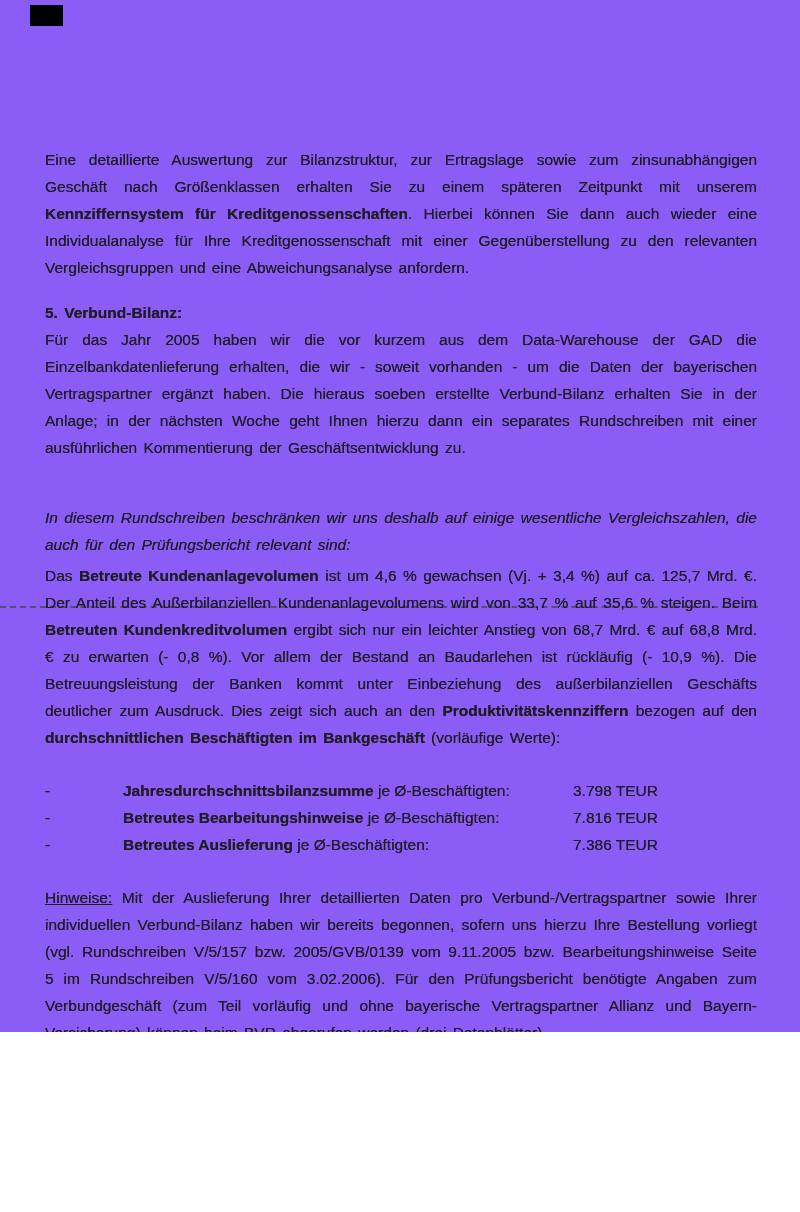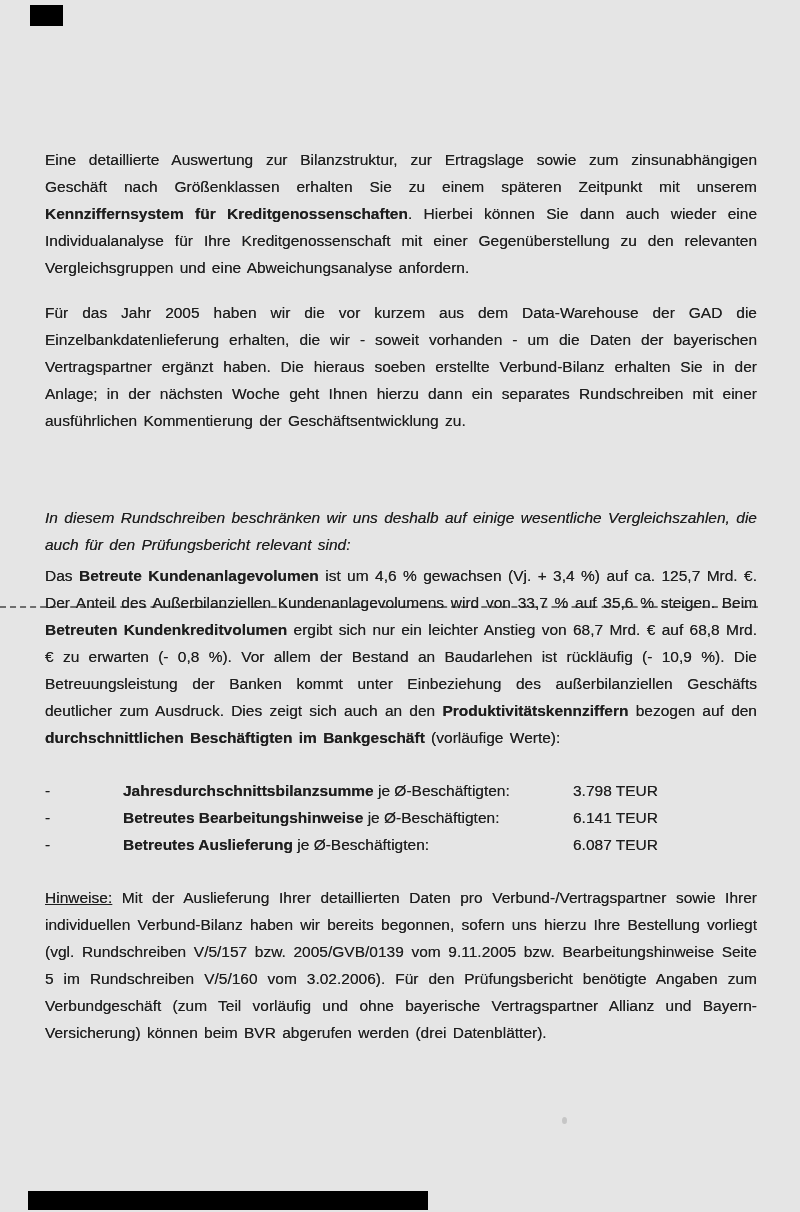--- a/index.html
+++ b/index.html
@@ -1,21 +1,21 @@
 <!DOCTYPE html>
 <html lang="de"><head>
 <meta charset="utf-8">
 <style>
   html, body { margin: 0; padding: 0; }
   body { background: #ffffff; }
   .page {
     position: relative;
     width: 800px;
-    height: 1212px;
-    background: #e5e5e5;
+    height: 1032px;
+    background: #8b5cf6;
     font-family: "Liberation Sans", sans-serif;
     color: #1e1e1e;
     overflow: hidden;
   }
   .para {
     position: absolute;
     width: 712px;
     left: 45px;
     font-size: 15.5px;
     line-height: 27px;
@@ -62,44 +62,45 @@
 </head>
 <body>
 
 <div class="page">
 
   <div class="mark-top-left"></div>
 
   <div class="para" style="top:146px;"><span>Eine detaillierte Auswertung zur Bilanzstruktur, zur Ertragslage sowie zum zinsunabhängigen Geschäft nach Größenklassen erhalten Sie zu einem späteren Zeitpunkt mit unserem </span><span style="font-weight: bold;">Kennziffernsystem für Kreditgenossenschaften</span><span>. Hierbei können Sie dann auch wieder eine Individualanalyse für Ihre Kreditgenossenschaft mit einer Gegenüberstellung zu den relevanten Vergleichsgruppen und eine Abweichungsanalyse anfordern.</span></div>
 
   <div class="para" style="top:299px;">
+    <div class="heading-line">5. Verbund-Bilanz:</div>
     <div>Für das Jahr 2005 haben wir die vor kurzem aus dem Data-Warehouse der GAD die Einzelbankdatenlieferung erhalten, die wir - soweit vorhanden - um die Daten der bayerischen Vertragspartner ergänzt haben. Die hieraus soeben erstellte Verbund-Bilanz erhalten Sie in der Anlage; in der nächsten Woche geht Ihnen hierzu dann ein separates Rundschreiben mit einer ausführlichen Kommentierung der Geschäftsentwicklung zu.</div>
   </div>
 
   <div class="para" style="top:504px;font-style:italic;">In diesem Rundschreiben beschränken wir uns deshalb auf einige wesentliche Vergleichszahlen, die auch für den Prüfungsbericht relevant sind:</div>
 
   <div class="fold-line"></div>
 
   <div class="para" style="top:562px;"><span>Das </span><span style="font-weight: bold;">Betreute Kundenanlagevolumen</span><span> ist um 4,6 % gewachsen (Vj. + 3,4 %) auf ca. 125,7 Mrd. €. Der Anteil des Außerbilanziellen Kundenanlagevolumens wird von 33,7 % auf 35,6 % steigen. Beim </span><span style="font-weight: bold;">Betreuten Kundenkreditvolumen</span><span> ergibt sich nur ein leichter Anstieg von 68,7 Mrd. € auf 68,8 Mrd. € zu erwarten (- 0,8 %). Vor allem der Bestand an Baudarlehen ist rückläufig (- 10,9 %). Die Betreuungsleistung der Banken kommt unter Einbeziehung des außerbilanziellen Geschäfts deutlicher zum Ausdruck. Dies zeigt sich auch an den </span><span style="font-weight: bold;">Produktivitätskennziffern</span><span> bezogen auf den </span><span style="font-weight: bold;">durchschnittlichen Beschäftigten im Bankgeschäft</span><span> (vorläufige Werte):</span></div>
 
   <div class="metrics">
     <div class="metric-row">
       <span class="metric-bullet">-</span>
       <span class="metric-label"><span class="bold">Jahresdurchschnittsbilanzsumme</span><span> je Ø-Beschäftigten:</span></span>
       <span class="metric-value">3.798 TEUR</span>
     </div>
     <div class="metric-row">
       <span class="metric-bullet">-</span>
       <span class="metric-label"><span class="bold">Betreutes Bearbeitungshinweise</span><span> je Ø-Beschäftigten:</span></span>
-      <span class="metric-value">6.141 TEUR</span>
+      <span class="metric-value">7.816 TEUR</span>
     </div>
     <div class="metric-row">
       <span class="metric-bullet">-</span>
       <span class="metric-label"><span class="bold">Betreutes Auslieferung</span><span> je Ø-Beschäftigten:</span></span>
-      <span class="metric-value">6.087 TEUR</span>
+      <span class="metric-value">7.386 TEUR</span>
     </div>
   </div>
 
   <div class="para" style="top:884px;"><span style="text-decoration: underline;">Hinweise:</span><span> Mit der Auslieferung Ihrer detaillierten Daten pro Verbund-/Vertragspartner sowie Ihrer individuellen Verbund-Bilanz haben wir bereits begonnen, sofern uns hierzu Ihre Bestellung vorliegt (vgl. Rundschreiben V/5/157 bzw. 2005/GVB/0139 vom 9.11.2005 bzw. Bearbeitungshinweise Seite 5 im Rundschreiben V/5/160 vom 3.02.2006). Für den Prüfungsbericht benötigte Angaben zum Verbundgeschäft (zum Teil vorläufig und ohne bayerische Vertragspartner Allianz und Bayern-Versicherung) können beim BVR abgerufen werden (drei Datenblätter).</span></div>
 
   <div class="speck"></div>
   <div class="mark-bottom-bar"></div>
 
 </div>
 

